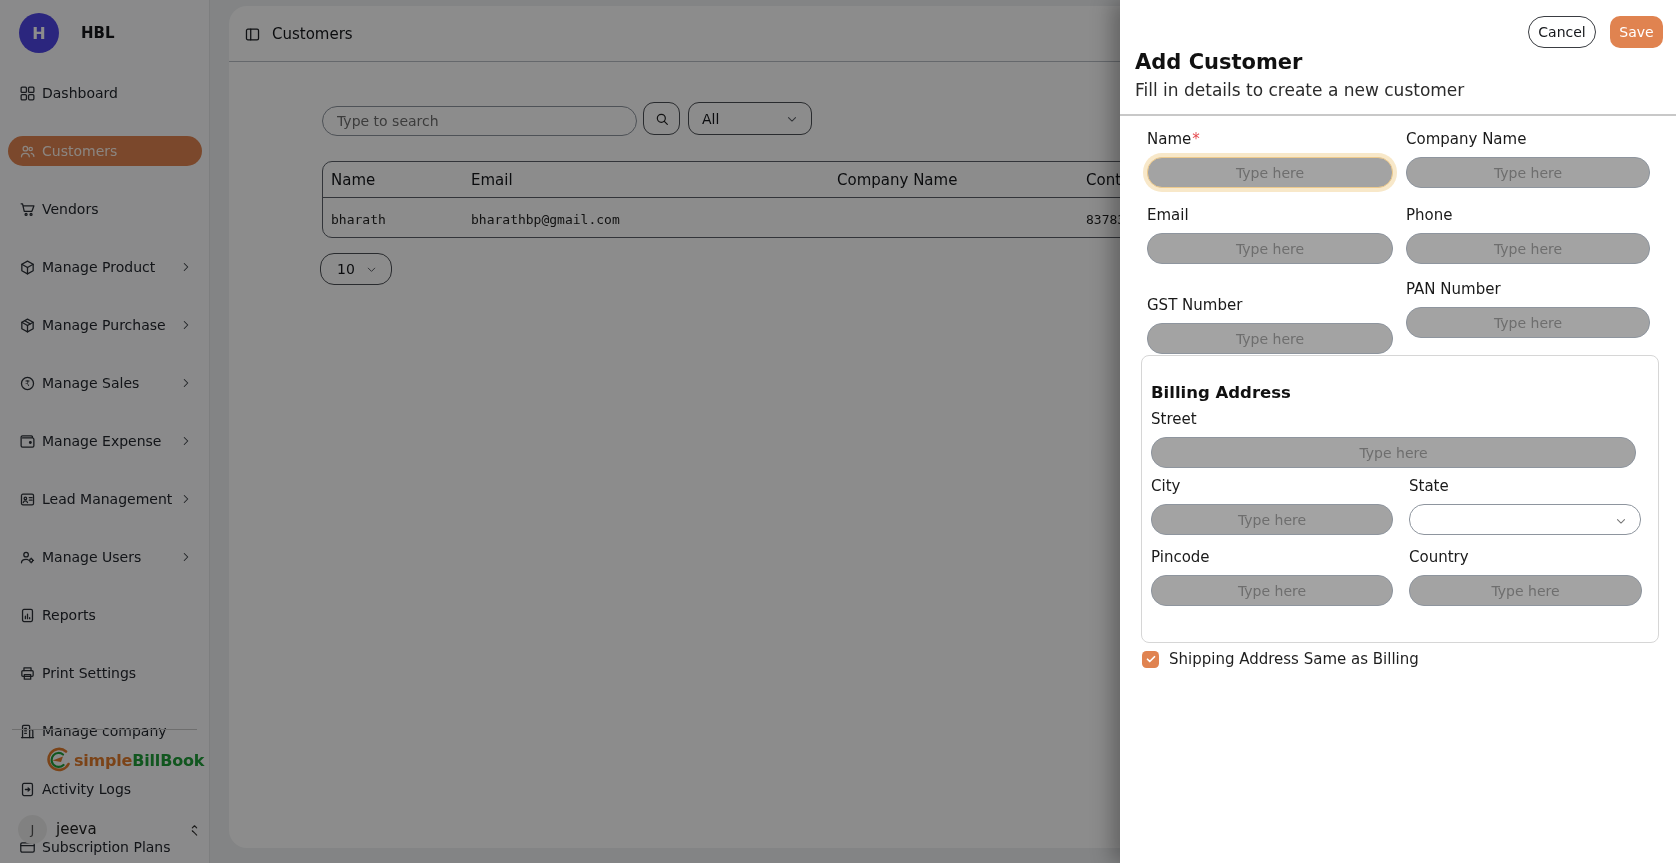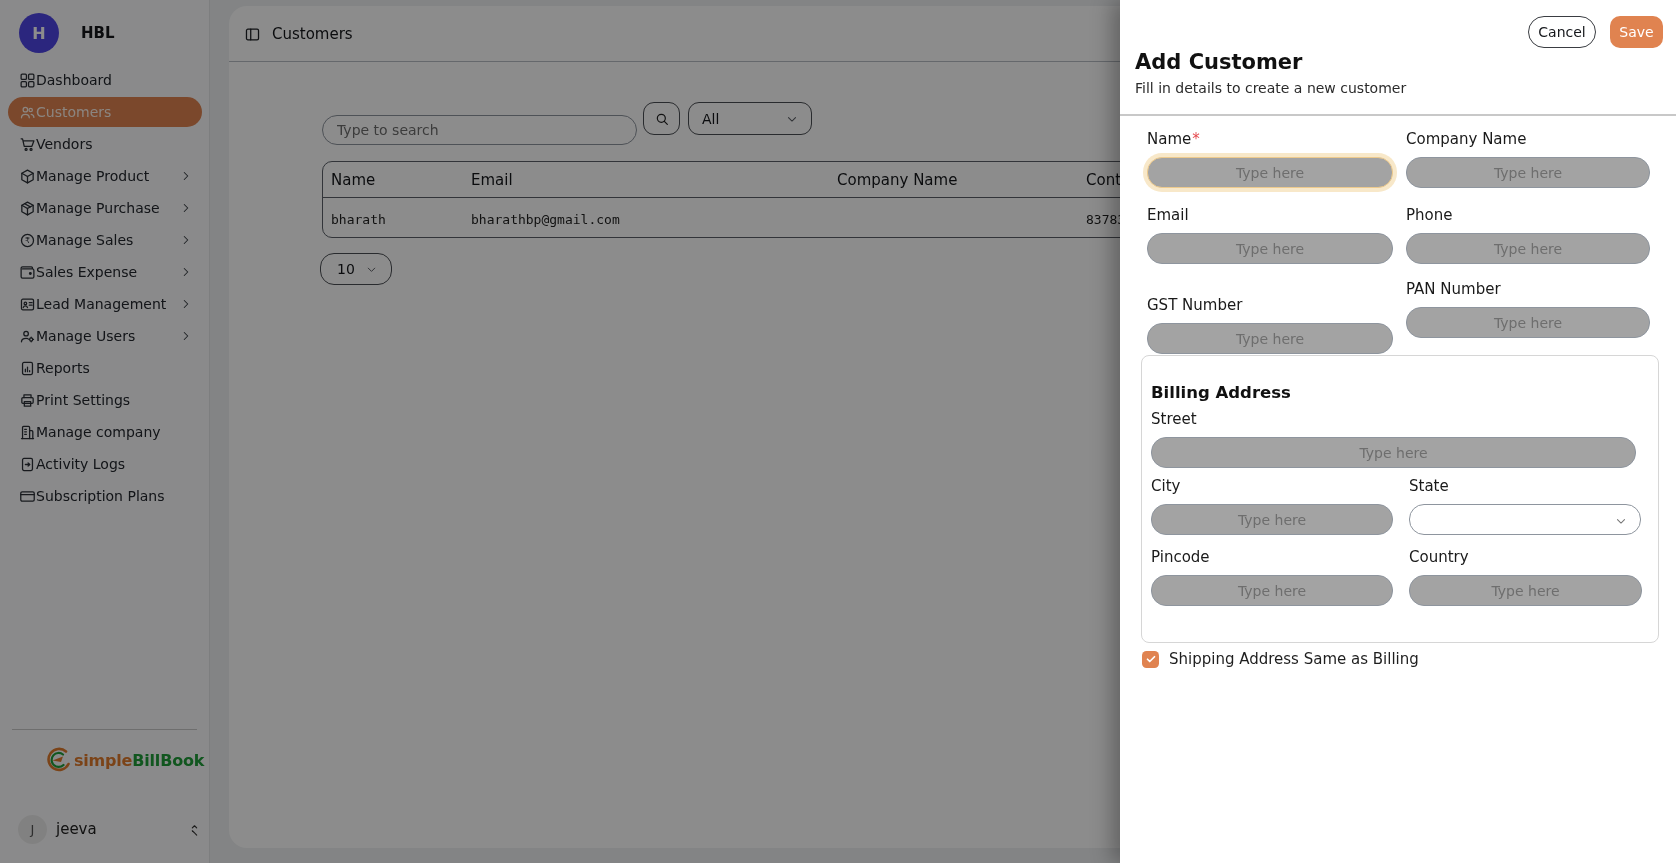--- a/index.html
+++ b/index.html
@@ -6,21 +6,21 @@
   html,body { width:1676px; height:863px; overflow:hidden; }
   body { font-family:"DejaVu Sans", sans-serif; background:#eef0f2; color:#111; }
   .app { position:relative; width:1676px; height:863px; }
 
   
   .sidebar { position:absolute; left:0; top:0; width:210px; height:863px; background:#fcfcfd; border-right:1px solid #e3e5e8; z-index:1; }
   .side-header { position:absolute; left:19px; top:13px; display:flex; align-items:center; gap:22px; }
   .brand-avatar { width:40px; height:40px; border-radius:50%; background:var(--brand-purple); color:#fff; font-weight:bold; font-size:16px; display:flex; align-items:center; justify-content:center; }
   .brand-name { font-weight:bold; font-size:15px; color:#15171b; }
   nav.side-nav { position:absolute; left:0; top:65px; width:210px; display:flex; flex-direction:column; gap:2px; }
-  .nav-item { position:relative; height:30px; margin:0 8px; border-radius:15px; display:flex; align-items:center; gap:0; padding:0 9px 0 11px; font-size:14px; color:#23272e; cursor:pointer; }
+  .nav-item { position:relative; height:30px; margin:13px 8px; border-radius:15px; display:flex; align-items:center; gap:6px; padding:0 9px 0 11px; font-size:14px; color:#23272e; cursor:pointer; }
   .nav-item .nicon { width:17px; height:17px; display:inline-flex; color:#2c3138; flex:0 0 auto; }
   .nav-item .nicon svg { width:17px; height:17px; }
   .nav-item .chev { margin-left:auto; width:14px; height:14px; color:#3a3f46; display:inline-flex; }
   .nav-item .chev svg { width:14px; height:14px; }
   .nav-item.active { background:var(--accent); color:#fdf2e9; }
   .nav-item.active .nicon { color:#fdf2e9; }
   .side-divider { position:absolute; left:12px; right:12px; top:729px; height:1px; background:#c9c9c9; }
   .footer-brand { position:absolute; left:43px; top:745px; display:flex; align-items:center; gap:3px; }
   .footer-brand svg { width:28px; height:30px; }
   .fb-text { font-size:16px; font-weight:bold; letter-spacing:-0.2px; }
@@ -33,21 +33,21 @@
   .user-unfold svg { width:15px; height:15px; }
 
   
   .main { position:absolute; left:210px; top:0; right:0; bottom:0; background:#eef0f2; z-index:1; }
   .card { position:absolute; left:19px; top:6px; width:1433px; height:842px; background:#fff; border-radius:18px; }
   .crumb-row { position:absolute; left:15px; top:19px; display:flex; align-items:center; gap:11px; }
   .crumb-toggle { width:17px; height:17px; color:#1d2025; display:inline-flex; cursor:pointer; }
   .crumb-toggle svg { width:17px; height:17px; }
   .crumb-text { font-size:15px; font-weight:500; color:#15171b; }
   .crumb-divider { position:absolute; left:0; right:0; top:55px; height:1px; background:#b9bec5; }
-  .search-input { position:absolute; left:93px; top:109px; width:315px; height:30px; border:1px solid #8e959e; border-radius:15px; padding:0 14px; font-size:14px; font-family:inherit; color:#111; background:#fff; outline:none; }
+  .search-input { position:absolute; left:93px; top:100px; width:315px; height:30px; border:1px solid #8e959e; border-radius:15px; padding:0 14px; font-size:14px; font-family:inherit; color:#111; background:#fff; outline:none; }
   .search-input::placeholder { color:#6e6e6e; }
   .search-btn { position:absolute; left:414px; top:96px; width:37px; height:33px; border:1.2px solid #4c4f54; border-radius:11px; background:#fff; display:flex; align-items:center; justify-content:center; cursor:pointer; }
   .search-btn svg { width:16px; height:16px; color:#222; }
   .filter-select { position:absolute; left:459px; top:96px; width:124px; height:33px; border:1.2px solid #4c4f54; border-radius:11px; background:#fff; display:flex; align-items:center; padding:0 12px 0 13px; font-size:14px; color:#15171b; cursor:pointer; }
   .filter-select .chevd { margin-left:auto; width:14px; height:14px; color:#5a5e64; display:inline-flex; }
   .chevd svg { width:100%; height:100%; }
 
   .table { position:absolute; left:93px; top:155px; width:1318px; height:77px; border:1px solid #5b6068; border-radius:10px; background:#fff; }
   .t-headrow { position:absolute; left:0; right:0; top:0; height:36px; border-bottom:1px solid #5b6068; }
   .t-datarow { position:absolute; left:0; right:0; top:37px; height:40px; cursor:pointer; }
@@ -59,21 +59,21 @@
   .pagesize .chevd { margin-left:auto; width:13px; height:13px; color:#5a5e64; }
 
   
   .overlay { position:absolute; inset:0; background:rgba(0,0,0,0.45); z-index:5; }
 
   
   .drawer { position:absolute; left:1120px; top:0; width:556px; height:863px; background:#fff; z-index:10; box-shadow:-8px 0 20px rgba(0,0,0,0.3); }
   .btn-cancel { position:absolute; left:408px; top:16px; width:68px; height:32px; border:1.2px solid #3a3d42; border-radius:16px; background:#fff; font-family:inherit; font-size:14px; color:#15171b; cursor:pointer; }
   .btn-save { position:absolute; left:490px; top:16px; width:53px; height:32px; border:none; border-radius:10px; background:var(--accent); font-family:inherit; font-size:14px; color:#fff; cursor:pointer; }
   .drawer-title { position:absolute; left:15px; top:50px; font-size:21px; font-weight:bold; color:#111; }
-  .drawer-subtitle { position:absolute; left:15px; top:80px; font-size:14px; color:#2b2b2b; }
+  .drawer-subtitle { position:absolute; left:15px; top:80px; font-size:17px; color:#2b2b2b; }
   .drawer-divider { position:absolute; left:0; right:0; top:114px; height:1.5px; background:#c8c8c8; }
 
   .fgroup { position:absolute; }
   .fgroup label { display:block; font-size:15px; color:#1a1a1a; line-height:17px; margin-bottom:9px; }
   .req { color:#e5484d; margin-left:1px; }
   .tinput { display:block; width:100%; height:31px; border:1px solid #8e959e; border-radius:15px; padding:0 14px; font-size:14px; font-family:inherit; color:#111; background:#a3a3a3; outline:none;text-align:center; }
   .tinput::placeholder { color:#6e6e6e; }
   .tinput.focused { border:1px solid #edca8d; box-shadow:0 0 0 4px #f8e8c9; }
   .f-name    { left:27px;  top:131px; width:246px; }
   .f-company { left:286px; top:131px; width:244px; }
@@ -185,21 +185,21 @@
             </svg>
           </span>
         </div>
         <div class="nav-item">
           <span class="nicon">
             <svg viewBox="0 0 24 24" fill="none" stroke="currentColor" stroke-width="1.8" stroke-linecap="round" stroke-linejoin="round">
               <path d="M19 7V5.5c0-.8-.7-1.5-1.5-1.5H5c-1.1 0-2 .9-2 2v12c0 1.1.9 2 2 2h14c1.1 0 2-.9 2-2V9c0-1.1-.9-2-2-2H5"></path>
               <circle cx="16" cy="13.5" r="1.2" fill="currentColor"></circle>
             </svg>
           </span>
-          <span class="nlabel">Sales Expense</span>
+          <span class="nlabel">Manage Expense</span>
           <span class="chev">
             <svg viewBox="0 0 24 24" fill="none" stroke="currentColor" stroke-width="1.8" stroke-linecap="round" stroke-linejoin="round">
               <path d="M9 6l6 6-6 6"></path>
             </svg>
           </span>
         </div>
         <div class="nav-item">
           <span class="nicon">
             <svg viewBox="0 0 24 24" fill="none" stroke="currentColor" stroke-width="1.8" stroke-linecap="round" stroke-linejoin="round">
               <rect x="3.5" y="4.5" width="17" height="15" rx="2"></rect>

